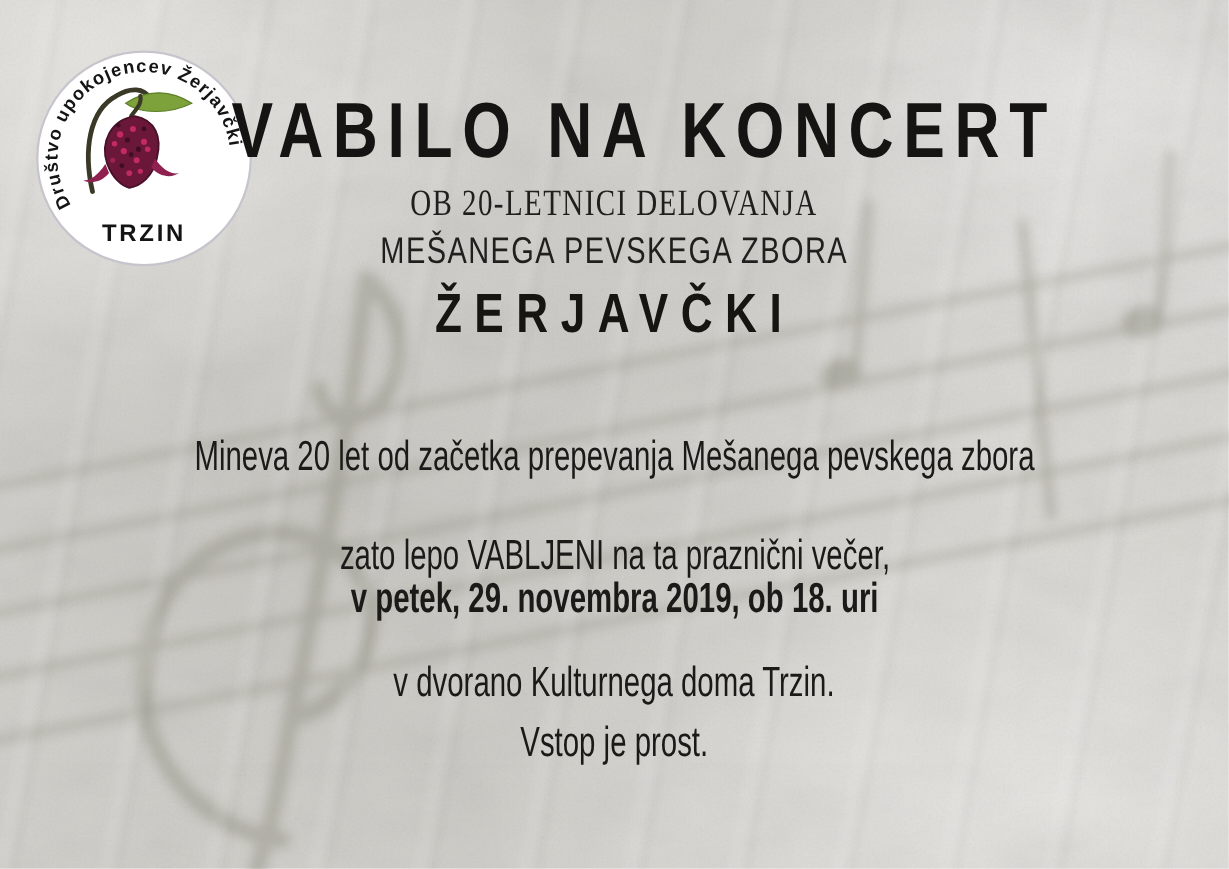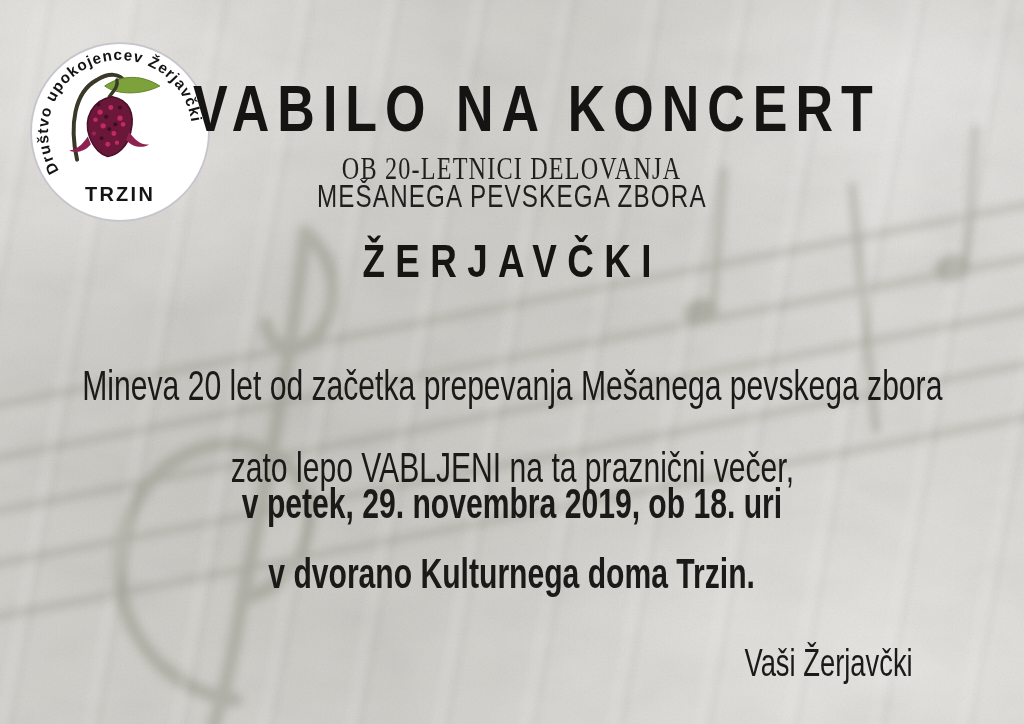--- a/index.html
+++ b/index.html
@@ -34,29 +34,29 @@
     display:flex;justify-content:center;
     line-height:1.1;white-space:nowrap;pointer-events:none;
   }
   .line>span{display:inline-block;transform-origin:50% 50%;}
 
   .title{top:73px;left:50px;font-size:65px;font-weight:700;letter-spacing:10px;color:#151412;}
   .title>span{transform:scaleX(.80);}
 
   .sub{font-size:31px;letter-spacing:1.5px;color:#201f1d;}
   .sub>span{transform:scaleX(.78);}
-  .sub1{top:152px;font-family:Liberation Serif, serif;} .sub2{top:180px;}
+  .sub1{top:152px;font-family:Liberation Serif, serif;} .sub2{top:192px;}
 
   .choir{top:236px;font-size:46px;font-weight:700;letter-spacing:13px;color:#161512;}
   .choir>span{transform:scaleX(.80);}
 
-  .bodyline{font-size:43px;}
+  .bodyline{font-size:35px;}
   .bodyline>span{transform:scaleX(.70);}
   .b1{top:362px;} .b2{top:409px;} .b3{top:444px;}
-  .b4{top:480px;font-weight:700;} .b5{top:550px;font-weight:700;}
+  .b4{top:480px;font-weight:700;} .b5{top:550px;font-weight:400;}
   .b6{top:600px;}
 
   .sig{top:643px;left:0;right:111px;justify-content:flex-end;font-size:38px;}
   .sig>span{transform:scaleX(.72);transform-origin:100% 50%;}
 </style>
 </head>
 <body>
 
 <div class="poster">
 
@@ -162,17 +162,17 @@
   </div>
   <div class="line bodyline b3">
     <span>zato lepo VABLJENI na ta praznični večer,</span>
   </div>
   <div class="line bodyline b4">
     <span>v petek, 29. novembra 2019, ob 18. uri</span>
   </div>
   <div class="line bodyline b5">
     <span>v dvorano Kulturnega doma Trzin.</span>
   </div>
-  <div class="line sig">
-    <span>Vaši Žerjavčki</span>
+  <div class="line bodyline b6">
+    <span>Vstop je prost.</span>
   </div>
 
 </div>
 
 </body></html>

